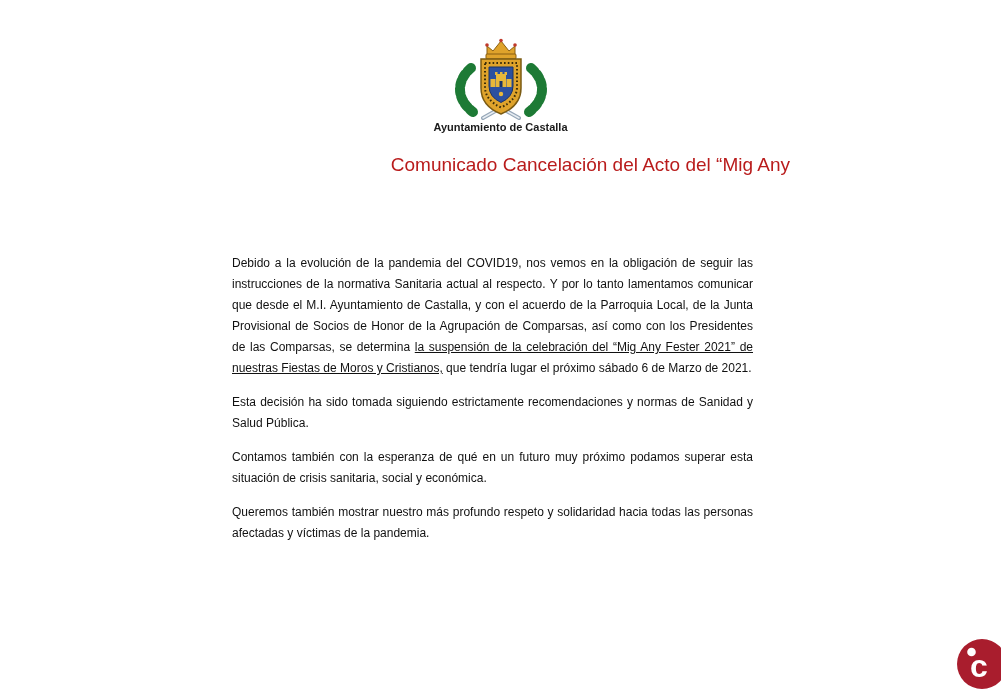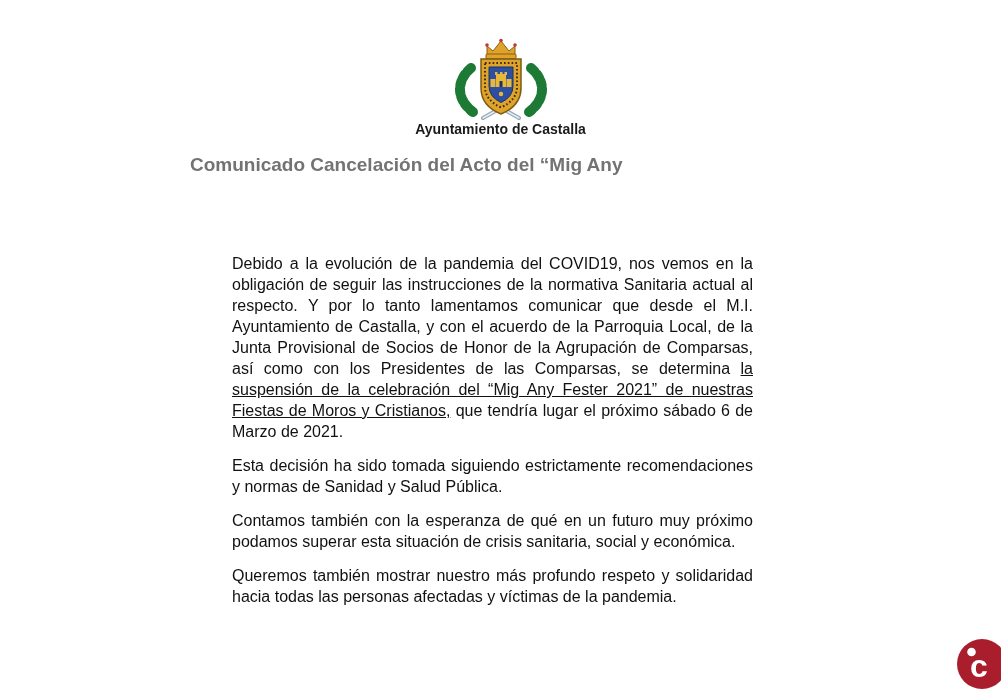--- a/index.html
+++ b/index.html
@@ -16,41 +16,41 @@
   .header {
     position: absolute;
     top: 36px;
     left: 0;
     width: 100%;
     text-align: center;
   }
   .crest { display: block; margin: 0 auto; }
   .logo-caption {
     margin-top: 1px;
-    font-size: 14px;
+    font-size: 11px;
     font-weight: bold;
     color: #1a1a1a;
   }
   .title {
     position: absolute;
     top: 151px;
     left: 190px;
     width: 600px;
-    text-align: left;
-    font-weight: bold;
+    text-align: right;
+    font-weight: normal;
     font-size: 19px;
     line-height: 27px;
-    color: #737373;
+    color: #b91c1c;
   }
   .doc-body {
     position: absolute;
     top: 253px;
     left: 232px;
     width: 521px;
-    font-size: 16px;
+    font-size: 12px;
     line-height: 21px;
   }
   .doc-body p {
     text-align: justify;
     margin-bottom: 13px;
   }
   .underlined { text-decoration: underline; }
   .watermark {
     position: absolute;
     top: 639px;

